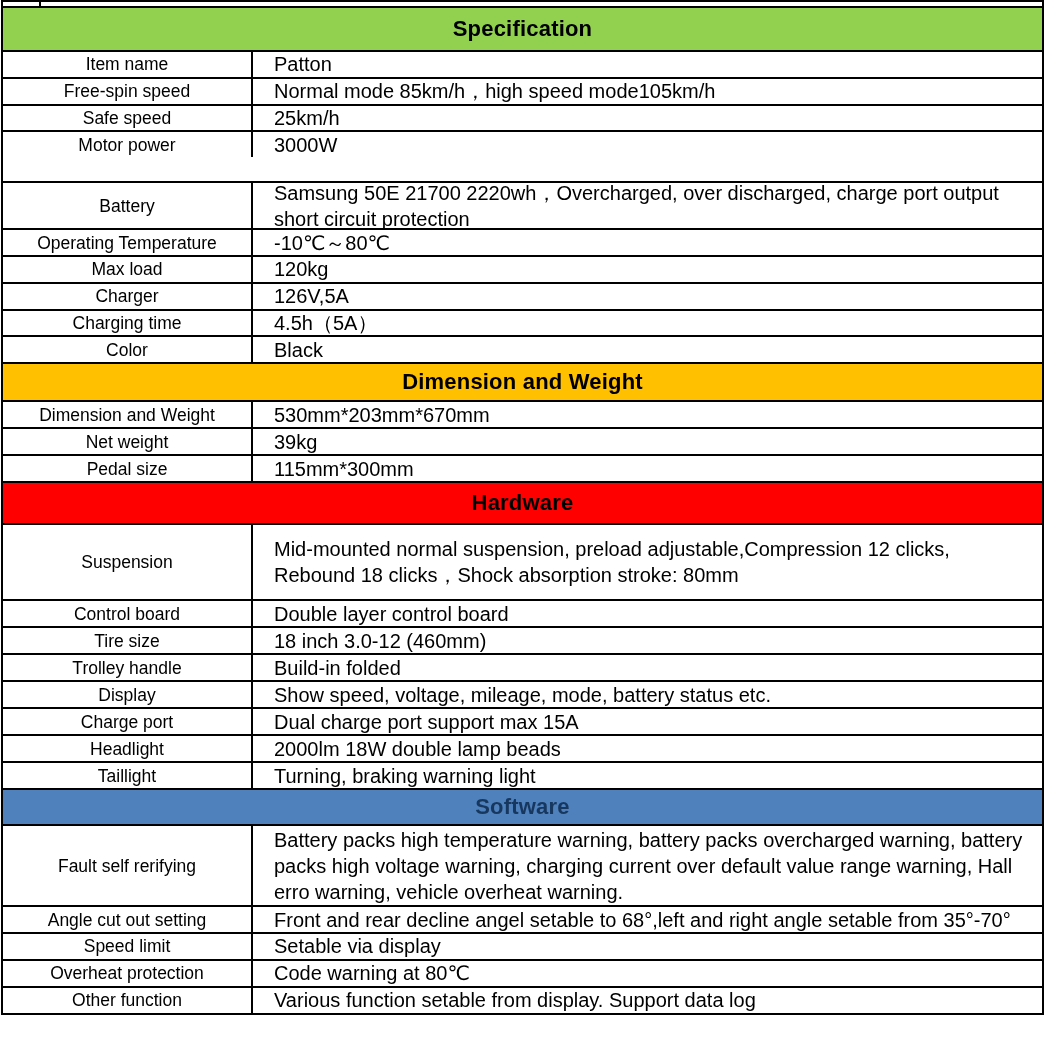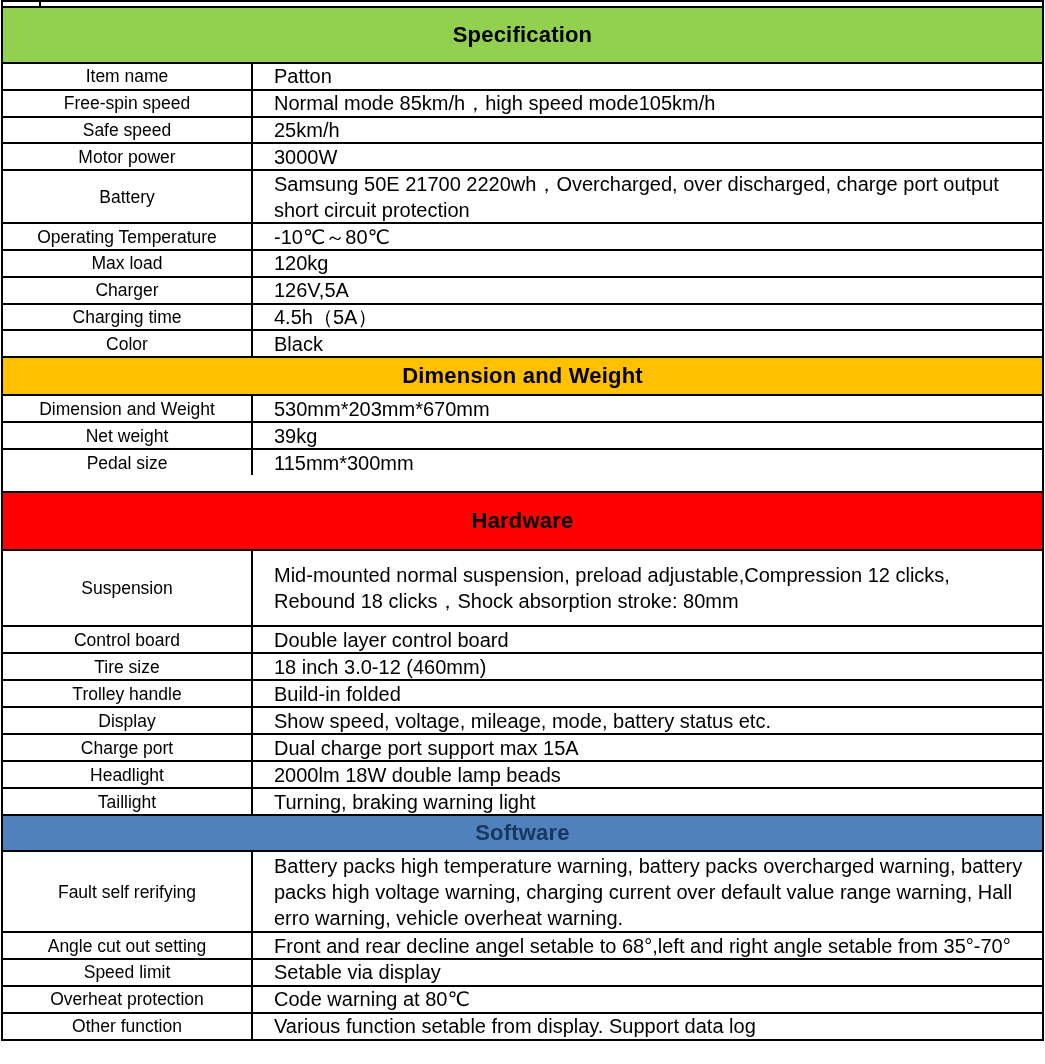--- a/index.html
+++ b/index.html
@@ -31,32 +31,32 @@
   }
   .sec-header {
     display: flex;
     align-items: center;
     justify-content: center;
     border-top: 2px solid #000;
     font-weight: bold;
     font-size: 22px;
     letter-spacing: 0.2px;
   }
-  .h-green  { height: 56px; }
+  .h-green  { height: 44px; }
   .h-yellow { height: 38px; }
-  .h-red    { height: 58px; margin-top: 16px; }
+  .h-red    { height: 42px; }
   .h-blue   { height: 36px; }
   .t-row {
     display: flex;
     border-top: 2px solid #000;
     background: #fff;
   }
   .r-s   { height: 26.8px; }
   .r-s2  { height: 27px; }
-  .r-2l  { height: 53px; }
+  .r-2l  { height: 47px; margin-top: 24px; }
   .r-2lb { height: 76px; }
   .r-3l  { height: 81px; }
   .cell-label {
     width: 250px;
     flex: 0 0 250px;
     border-right: 2px solid #000;
     display: flex;
     align-items: center;
     justify-content: center;
     text-align: center;

